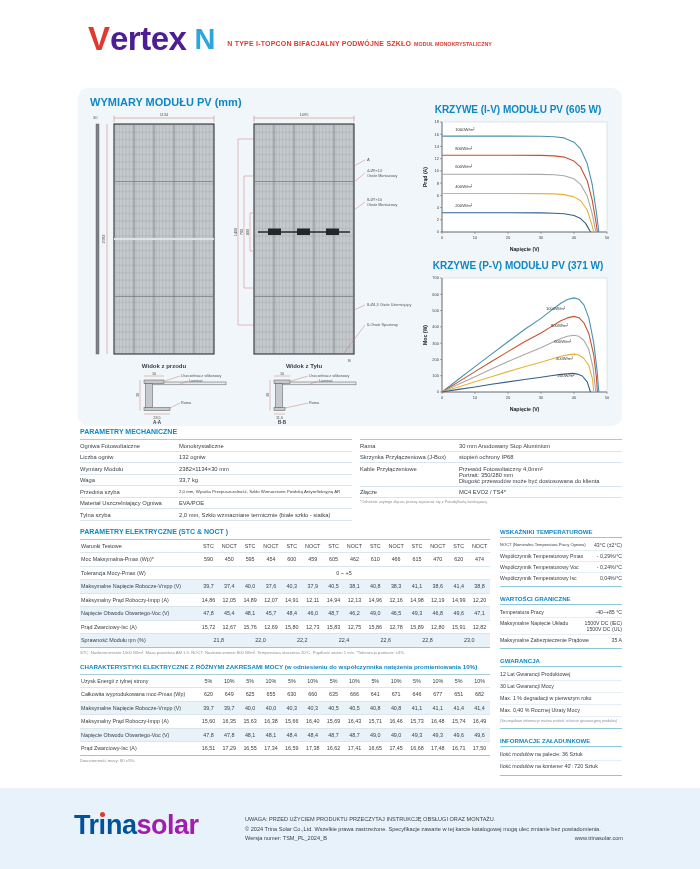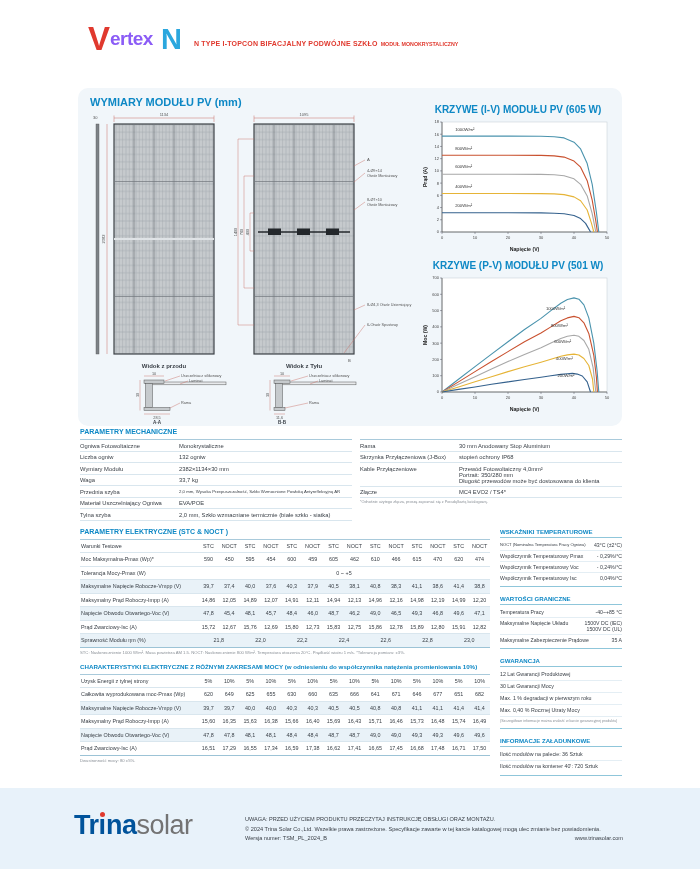--- a/index.html
+++ b/index.html
@@ -2,21 +2,21 @@
 <html><head>
 <meta charset="utf-8">
 <style>
   html,body{margin:0;padding:0;background:#ffffff;}
   .page{position:relative;width:700px;height:869px;background:#ffffff;
         font-family:"Liberation Sans",sans-serif;overflow:hidden;color:#3b4148;}
 
   
   .header{position:absolute;left:88px;top:24px;display:flex;align-items:flex-end;}
   .logo-v{font-size:33px;font-weight:bold;color:#e0392e;line-height:30px;}
-  .logo-rest{font-size:19px;font-weight:bold;color:#8b5cf6;line-height:30px;letter-spacing:-0.5px;}
+  .logo-rest{font-size:33px;font-weight:bold;color:#4c1d95;line-height:30px;letter-spacing:-0.5px;}
   .logo-n{font-size:29px;font-weight:600;color:#2ba7de;margin-left:8px;line-height:30px;}
   .subtitle-wrap{margin-left:12px;margin-bottom:4px;}
   .subtitle{color:#e0392e;font-weight:bold;font-size:7px;letter-spacing:0.2px;}
   .subtitle2{color:#e0392e;font-weight:bold;font-size:5.3px;margin-left:3px;}
 
   
   .panel1{position:absolute;left:78px;top:88px;width:544px;height:338px;background:#f1f6fa;border-radius:10px;}
   .panel-title{position:absolute;left:12px;top:8px;color:#0e88c5;font-weight:bold;font-size:11px;}
   .diagram{position:absolute;left:8px;top:22px;}
   .chart-block{position:absolute;width:192px;}
@@ -61,21 +61,21 @@
   .sline{font-size:5.3px;padding:2.5px 0;border-bottom:1px solid #e4eef4;}
   .sline:last-child{border-bottom:none;}
   .snote{font-size:3.6px;color:#8a9097;padding:2px 0;}
 
   
   .footer{position:absolute;left:0;top:788px;width:700px;height:81px;background:#e8f2fa;}
   .flogo{position:absolute;left:74px;top:22px;white-space:nowrap;}
   .flogo .t1,.flogo .t2{font-size:27px;font-weight:bold;color:#00539b;letter-spacing:-0.5px;}
   .flogo .idot{font-size:27px;font-weight:bold;color:#00539b;position:relative;}
   .flogo .idot::after{content:"";position:absolute;left:1px;top:1.5px;width:5px;height:5px;border-radius:50%;background:#e0392e;}
-  .flogo .sol{font-size:27px;font-weight:400;color:#737373;letter-spacing:-0.5px;}
+  .flogo .sol{font-size:27px;font-weight:700;color:#a21caf;letter-spacing:-0.5px;}
   .ftext{position:absolute;left:245px;top:27px;width:378px;font-size:5.6px;color:#3b4148;line-height:9.5px;}
   .fline3{display:flex;justify-content:space-between;}
   .fsite{color:#3b4148;}
 </style>
 </head>
 <body>
 
 <div class="page">
 
   <div class="header">
@@ -242,21 +242,21 @@
           <text x="33.2" y="51.444444444444436" font-size="4.2" fill="#333">600W/m²</text>
           <path d="M20.0 76.5 L53.0 76.5 L86.0 76.5 L119.0 76.6 L132.2 76.9 L142.1 77.6 L152.0 79.9 L158.6 83.8 L165.2 93.0 L169.5 106.4 L171.8 115.0" fill="none" stroke="#e6b437" stroke-width="1.1" stroke-linejoin="round"></path>
           <text x="33.2" y="71" font-size="4.2" fill="#333">400W/m²</text>
           <path d="M20.0 95.8 L53.0 95.8 L86.0 95.8 L119.0 95.9 L132.2 96.2 L142.1 96.8 L152.0 98.5 L158.6 101.6 L163.6 106.4 L167.2 112.6 L168.5 115.0" fill="none" stroke="#34618d" stroke-width="1.1" stroke-linejoin="round"></path>
           <text x="33.2" y="89.94444444444444" font-size="4.2" fill="#333">200W/m²</text>
           <text x="102.5" y="134" font-size="5.2" font-weight="bold" text-anchor="middle" fill="#222">Napięcie (V)</text>
           <text font-size="5.2" font-weight="bold" text-anchor="middle" fill="#222" transform="translate(5 60) rotate(-90)">Prąd (A)</text>
         </svg>
     </div>
     <div class="chart-block c2">
-      <div class="chart-title">KRZYWE (P-V) MODUŁU PV (501 W)</div>
+      <div class="chart-title">KRZYWE (P-V) MODUŁU PV (371 W)</div>
       <svg id="chart-pv" width="192" height="140">
           <rect x="20" y="5" width="165" height="114" fill="#ffffff" stroke="#c3ccd2" stroke-width="0.5"></rect>
           <line x1="20" y1="119" x2="20" y2="121" stroke="#556" stroke-width="0.5"></line>
           <text x="20" y="126" font-size="4" text-anchor="middle" fill="#444">0</text>
           <line x1="53" y1="119" x2="53" y2="121" stroke="#556" stroke-width="0.5"></line>
           <text x="53" y="126" font-size="4" text-anchor="middle" fill="#444">10</text>
           <line x1="86" y1="119" x2="86" y2="121" stroke="#556" stroke-width="0.5"></line>
           <text x="86" y="126" font-size="4" text-anchor="middle" fill="#444">20</text>
           <line x1="119" y1="119" x2="119" y2="121" stroke="#556" stroke-width="0.5"></line>
           <text x="119" y="126" font-size="4" text-anchor="middle" fill="#444">30</text>

